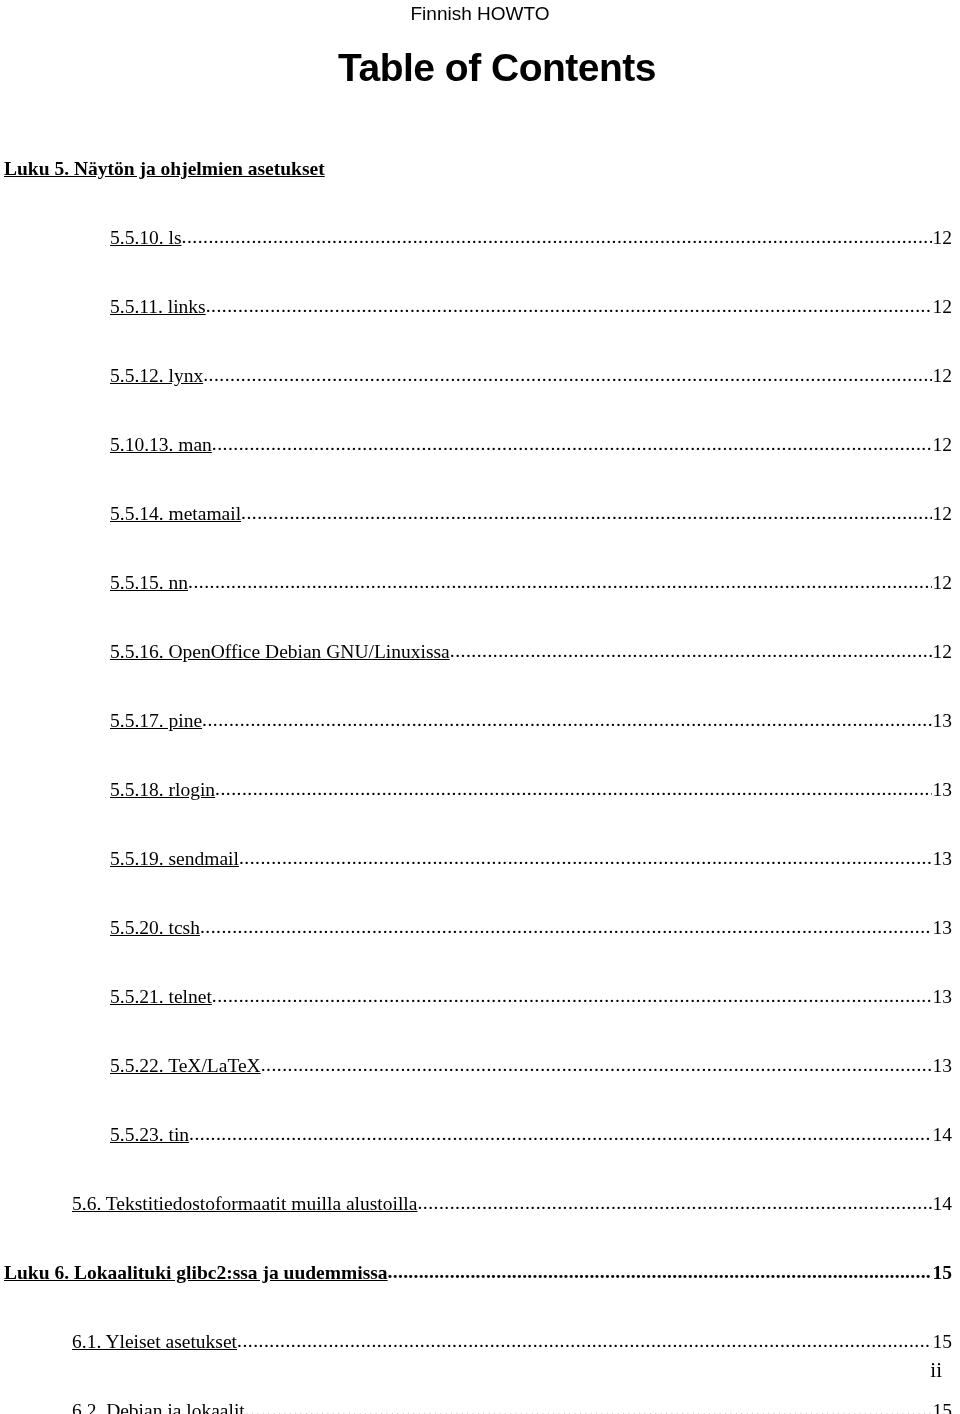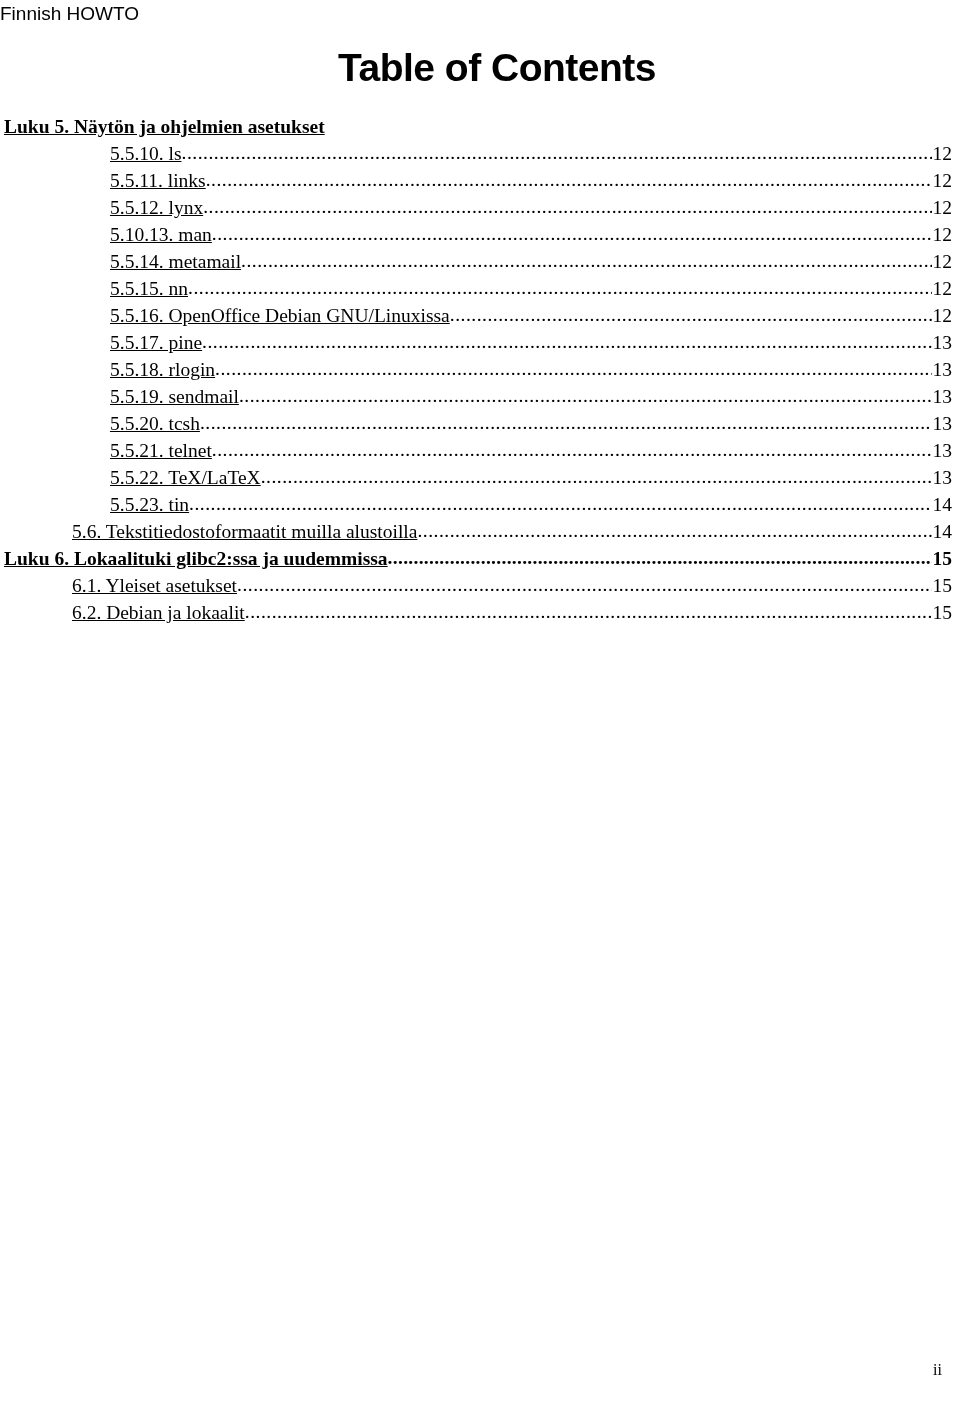--- a/index.html
+++ b/index.html
@@ -15,21 +15,21 @@
     color: #000000;
     overflow: hidden;
   }
 
   
   .page-header {
     position: absolute;
     top: 0;
     left: 0;
     width: 960px;
-    text-align: left;
+    text-align: center;
     font-family: "Liberation Sans", "DejaVu Sans", sans-serif;
     font-size: 19px;
     line-height: 28px;
     color: #000;
   }
 
   
   .doc-title {
     position: absolute;
     top: 44px;
@@ -54,20 +54,21 @@
 
   .toc-row {
     display: flex;
     align-items: baseline;
     width: 960px;
     box-sizing: border-box;
     padding-right: 8px;
     font-size: 19.5px;
     line-height: 27px;
     white-space: nowrap;
+    margin-top: 42px;
   }
 
   
   .lvl-1 { padding-left: 4px; }
   .lvl-2 { padding-left: 72px; }
   .lvl-3 { padding-left: 110px; }
 
   .toc-label {
     text-decoration: underline;
     text-underline-offset: 1px;
@@ -102,21 +103,21 @@
 
   
   .page-footer {
     position: absolute;
     left: 0;
     top: 1358px;
     width: 960px;
     padding-right: 18px;
     box-sizing: border-box;
     text-align: right;
-    font-size: 16px;
+    font-size: 21px;
     line-height: 24px;
   }
 </style>
 </head>
 <body>
 
 <div class="page-header">Finnish HOWTO</div>
 
 <div class="doc-title">Table of Contents</div>
 

